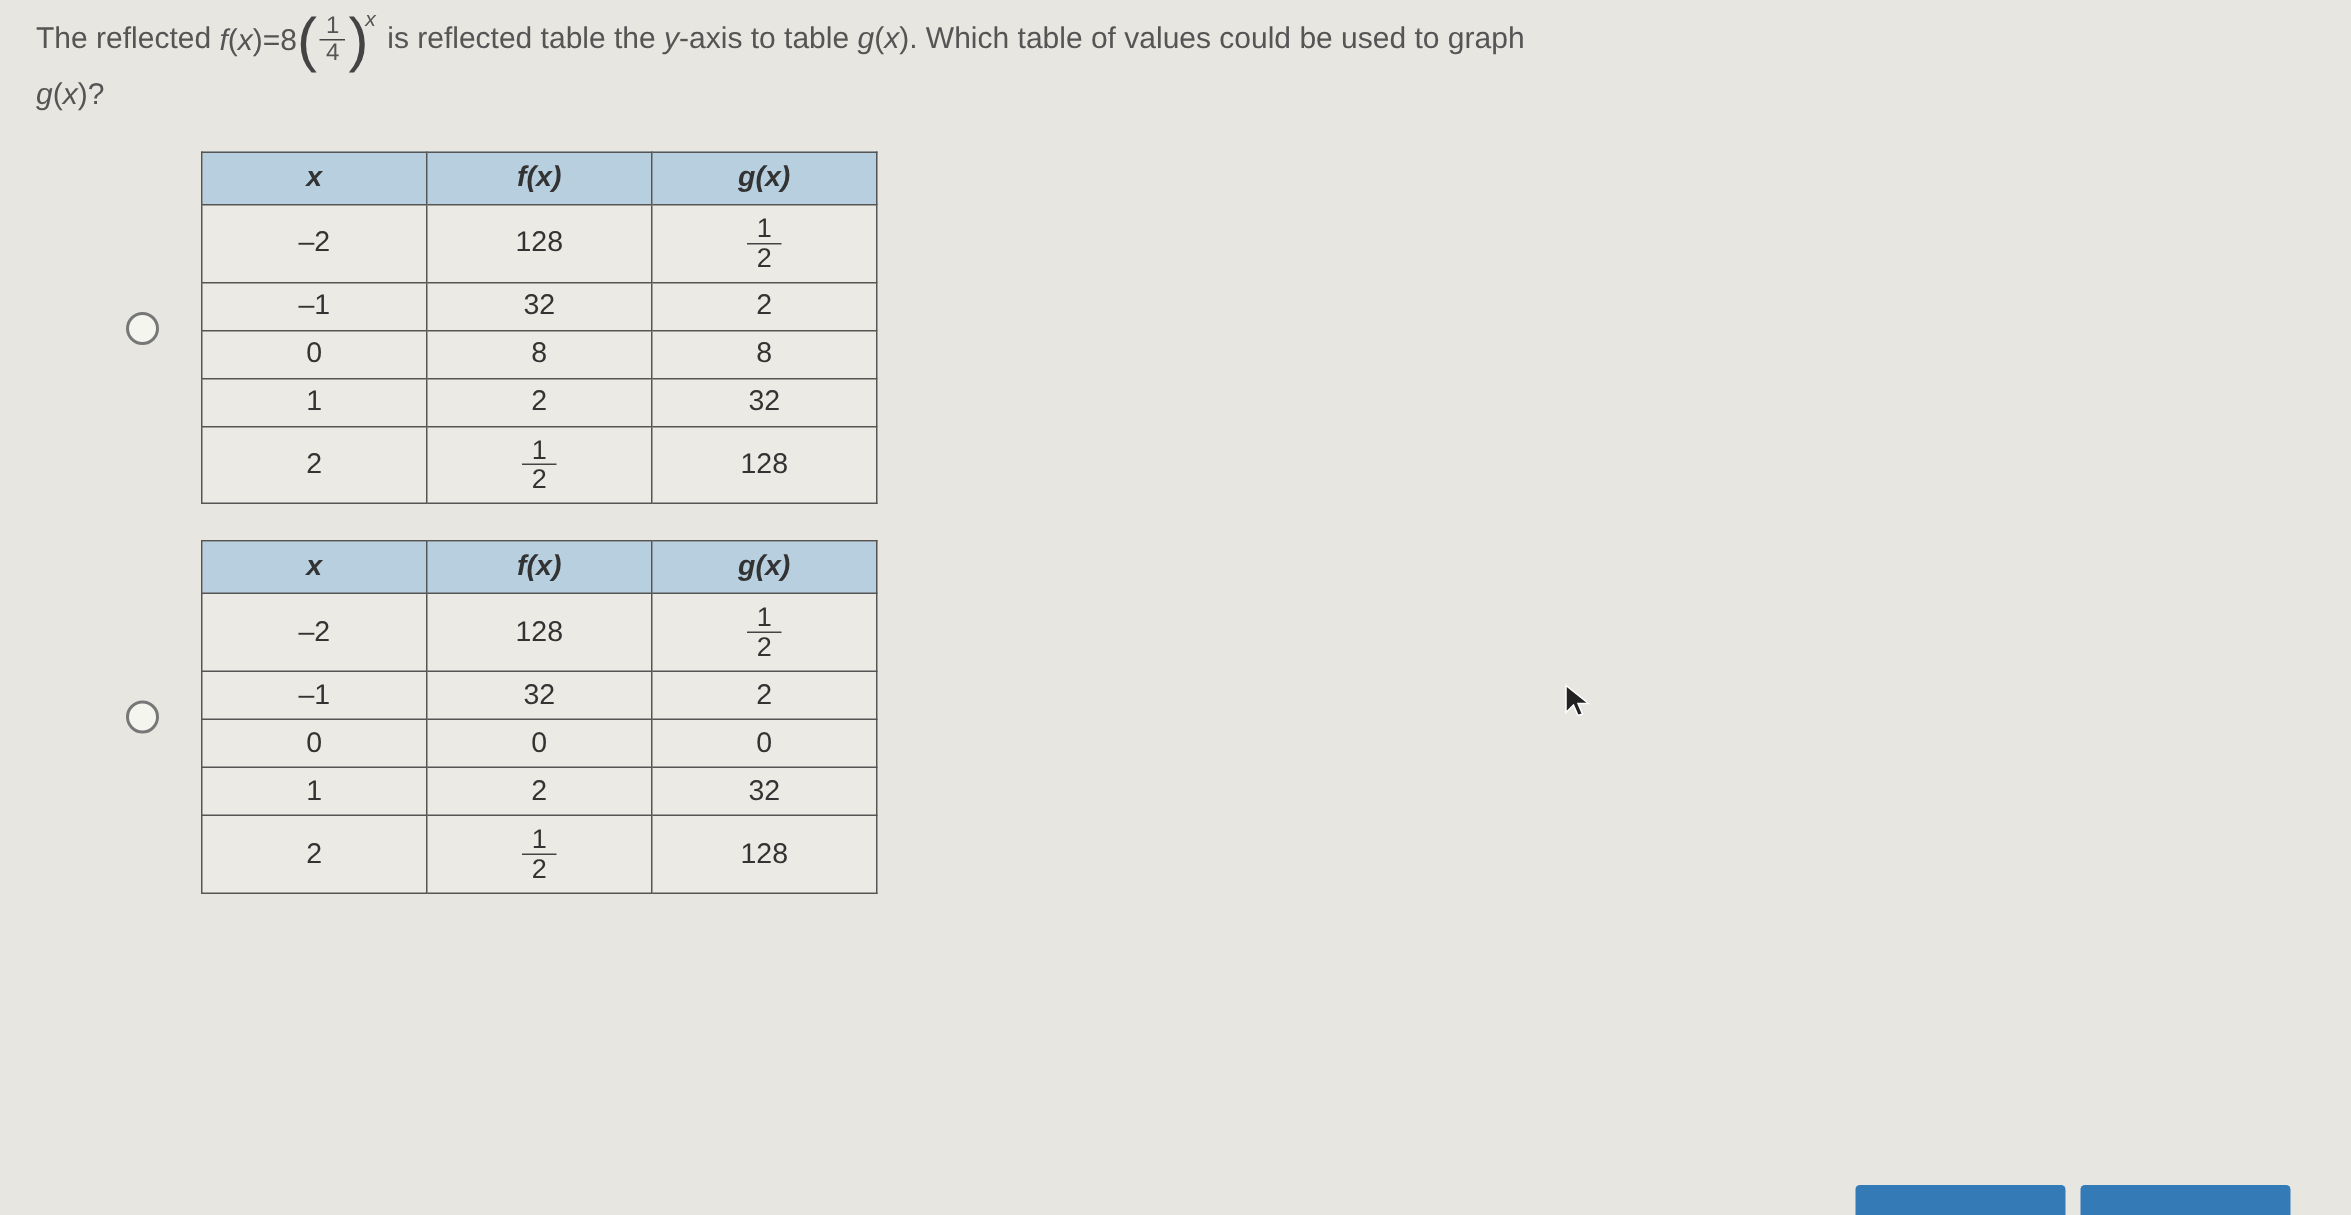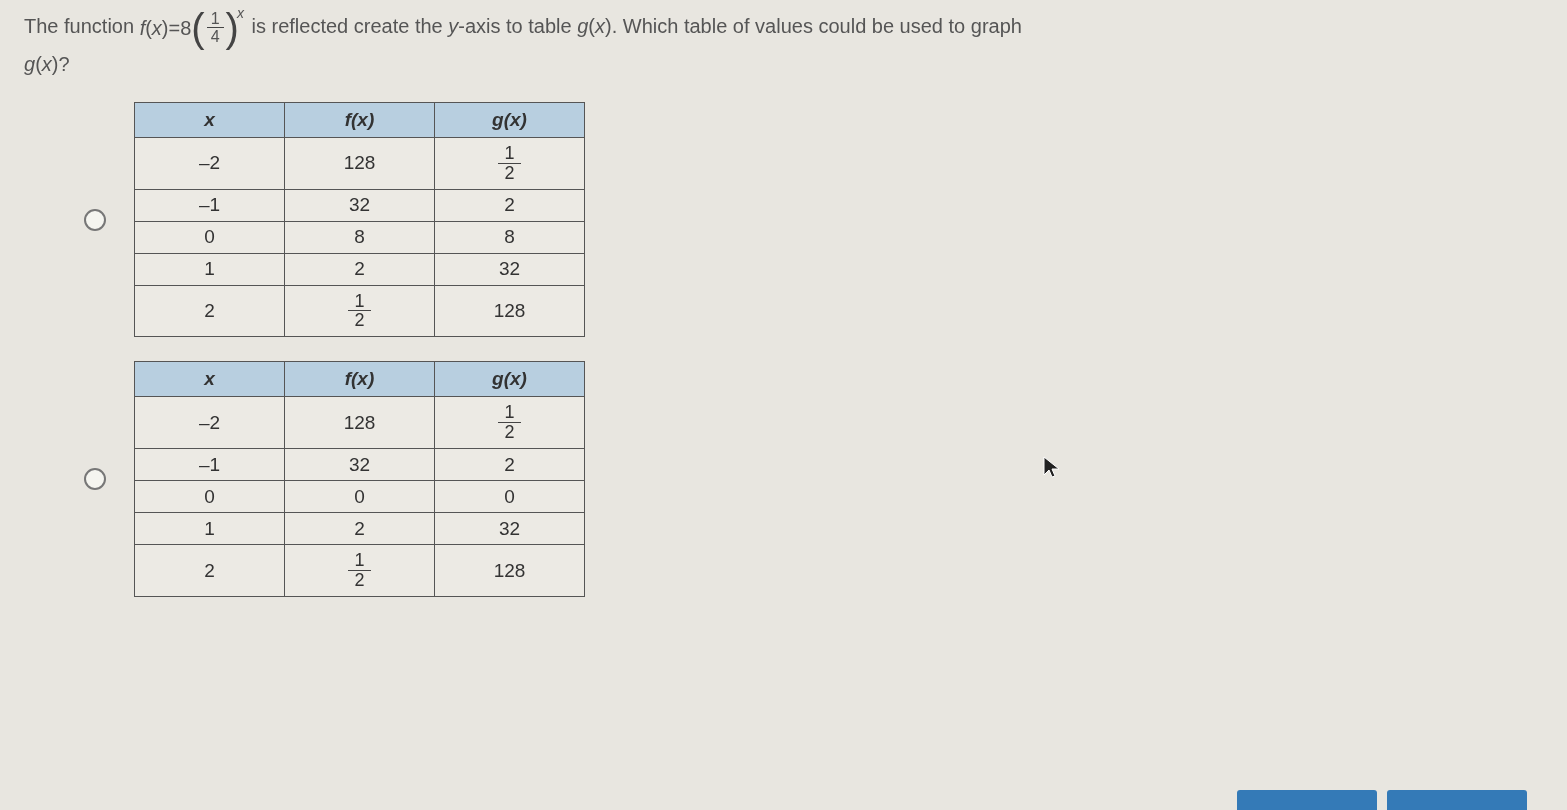--- a/index.html
+++ b/index.html
@@ -130,32 +130,32 @@
     }
     .btn-area.grey {
       background: transparent;
       width: 200px;
     }
   </style>
 </head>
 <body>
 
 <div class="question-text">
-  <span>The function </span>
+  <span>The reflected </span>
   <span class="inline">
     <span class="func-italic">f</span>(<span class="varx">x</span>)<span> = </span><span>8</span><span class="frac-wrapper">
         <span class="bracket">(</span>
         <span class="frac">
           <span class="num">1</span>
           <span class="den">4</span>
         </span>
         <span class="bracket">)</span>
       </span><sup class="exp">x</sup>
   </span>
-  <span> is reflected create the </span><span class="varx">y</span><span>-axis to table </span><span class="func-italic">g</span>(<span class="varx">x</span>)<span>. Which table of values could be used to graph</span>
+  <span> is reflected table the </span><span class="varx">y</span><span>-axis to table </span><span class="func-italic">g</span>(<span class="varx">x</span>)<span>. Which table of values could be used to graph</span>
   <br>
   <span class="func-italic">g</span>(<span class="varx">x</span>)<span>?</span>
 </div>
 
 <div id="options-container">
     <div class="option">
       <div class="radio"></div>
       <table class="values">
         <thead>
           <tr>

